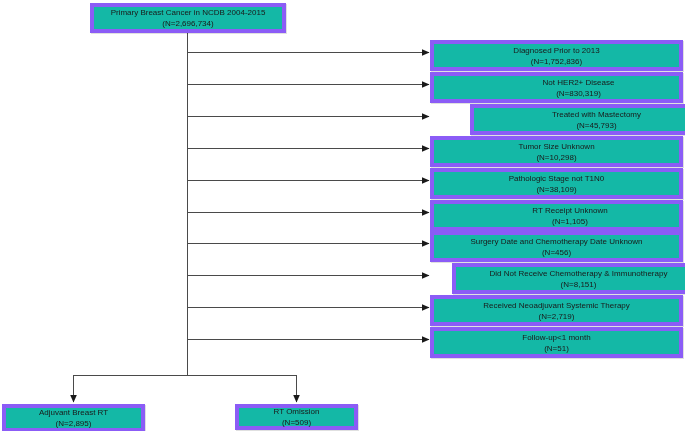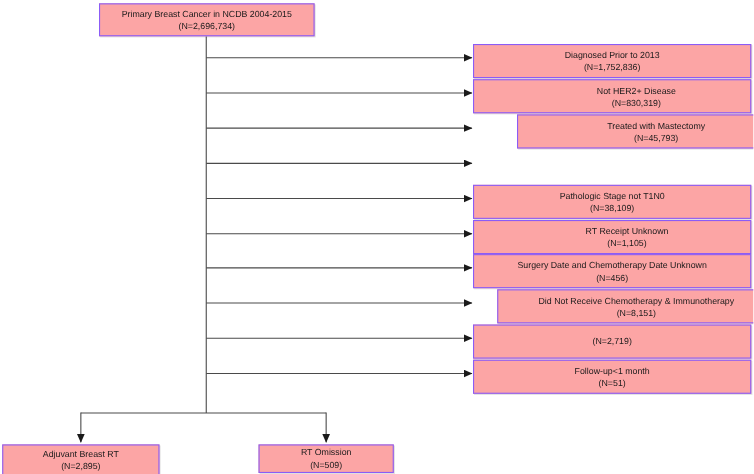--- a/index.html
+++ b/index.html
@@ -20,22 +20,22 @@
     position: absolute;
     left: 0;
     top: 0;
     width: 685px;
     height: 431px;
     pointer-events: none;
   }
   .node {
     position: absolute;
     box-sizing: border-box;
-    border: 1px solid #8b5cf6;
-    background: #fca5a5;
+    border: 4px solid #8b5cf6;
+    background: #14b8a6;
     display: flex;
     flex-direction: column;
     justify-content: center;
     align-items: center;
     text-align: center;
     font-size: 8px;
     line-height: 11px;
     box-shadow: 1px 1px 0 rgba(0,0,0,0.12);
   }
   .node .lbl, .node .cnt {
@@ -96,37 +96,42 @@
     <div class="cnt">(N=1,752,836)</div>
   </div>
   <div class="node excl-node excl-1">
     <div class="lbl">Not HER2+ Disease</div>
     <div class="cnt">(N=830,319)</div>
   </div>
   <div class="node excl-node excl-2">
     <div class="lbl">Treated with Mastectomy</div>
     <div class="cnt">(N=45,793)</div>
   </div>
+  <div class="node excl-node excl-3">
+    <div class="lbl">Tumor Size Unknown</div>
+    <div class="cnt">(N=10,298)</div>
+  </div>
   <div class="node excl-node excl-4">
     <div class="lbl">Pathologic Stage not T1N0</div>
     <div class="cnt">(N=38,109)</div>
   </div>
   <div class="node excl-node excl-5">
     <div class="lbl">RT Receipt Unknown</div>
     <div class="cnt">(N=1,105)</div>
   </div>
   <div class="node excl-node excl-6">
     <div class="lbl">Surgery Date and Chemotherapy Date Unknown</div>
     <div class="cnt">(N=456)</div>
   </div>
   <div class="node excl-node excl-7">
     <div class="lbl">Did Not Receive Chemotherapy &amp; Immunotherapy</div>
     <div class="cnt">(N=8,151)</div>
   </div>
   <div class="node excl-node excl-8">
+    <div class="lbl">Received Neoadjuvant Systemic Therapy</div>
     <div class="cnt">(N=2,719)</div>
   </div>
   <div class="node excl-node excl-9">
     <div class="lbl">Follow-up&lt;1 month</div>
     <div class="cnt">(N=51)</div>
   </div>
 
   <div class="node out-node-0">
     <div class="lbl">Adjuvant Breast RT</div>
     <div class="cnt">(N=2,895)</div>

